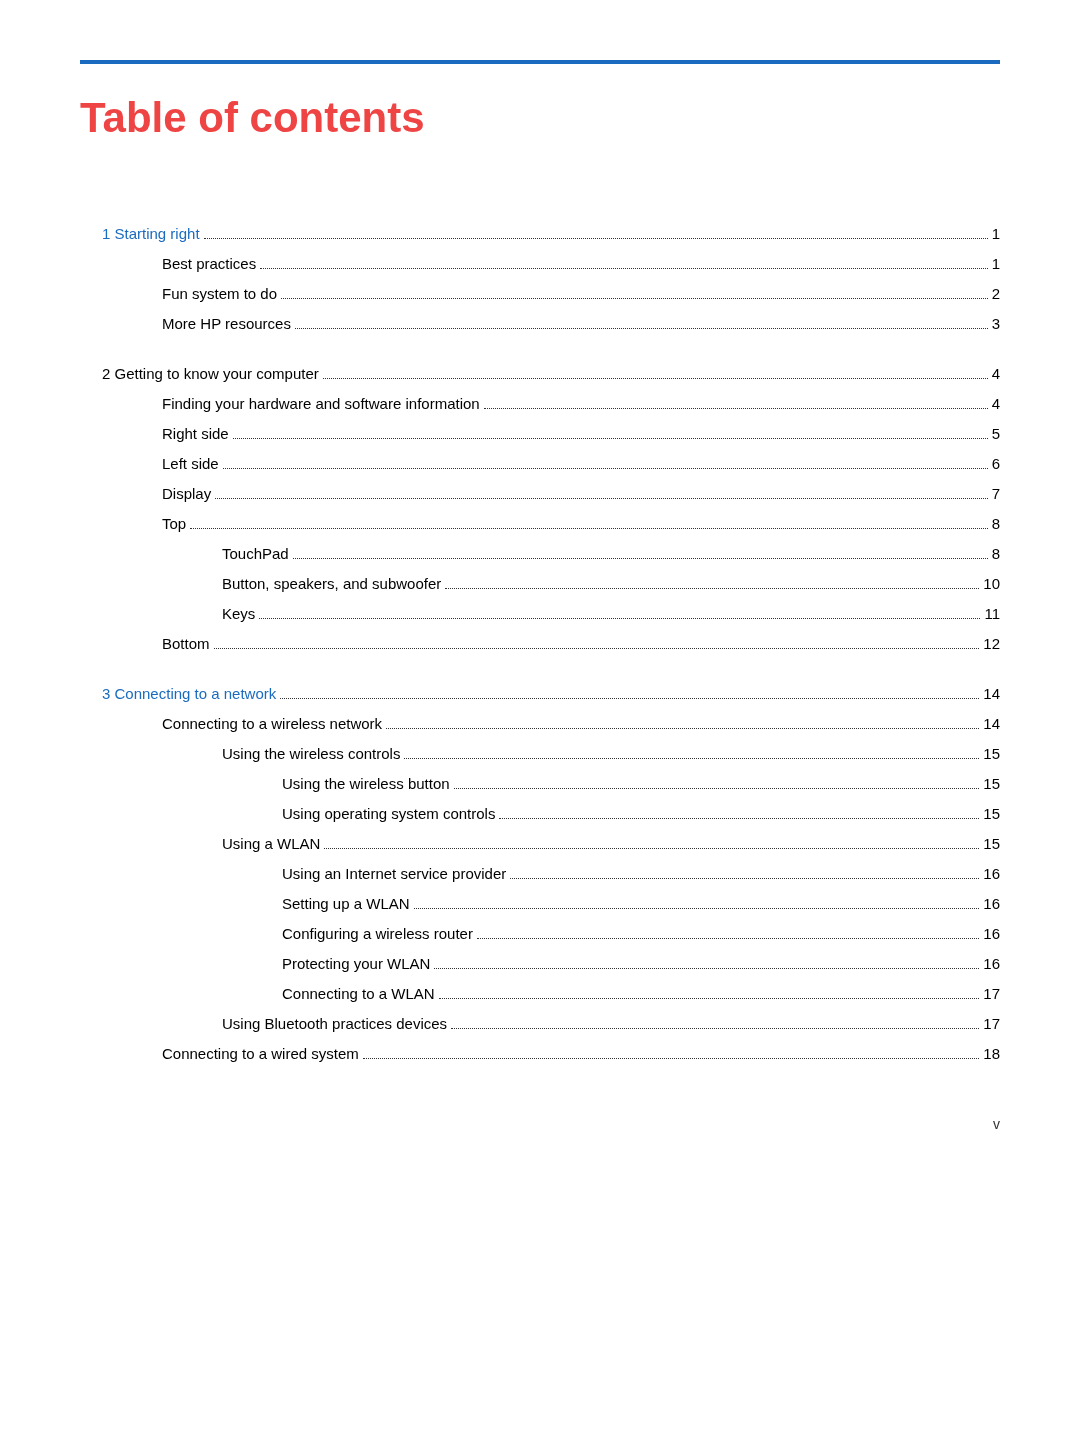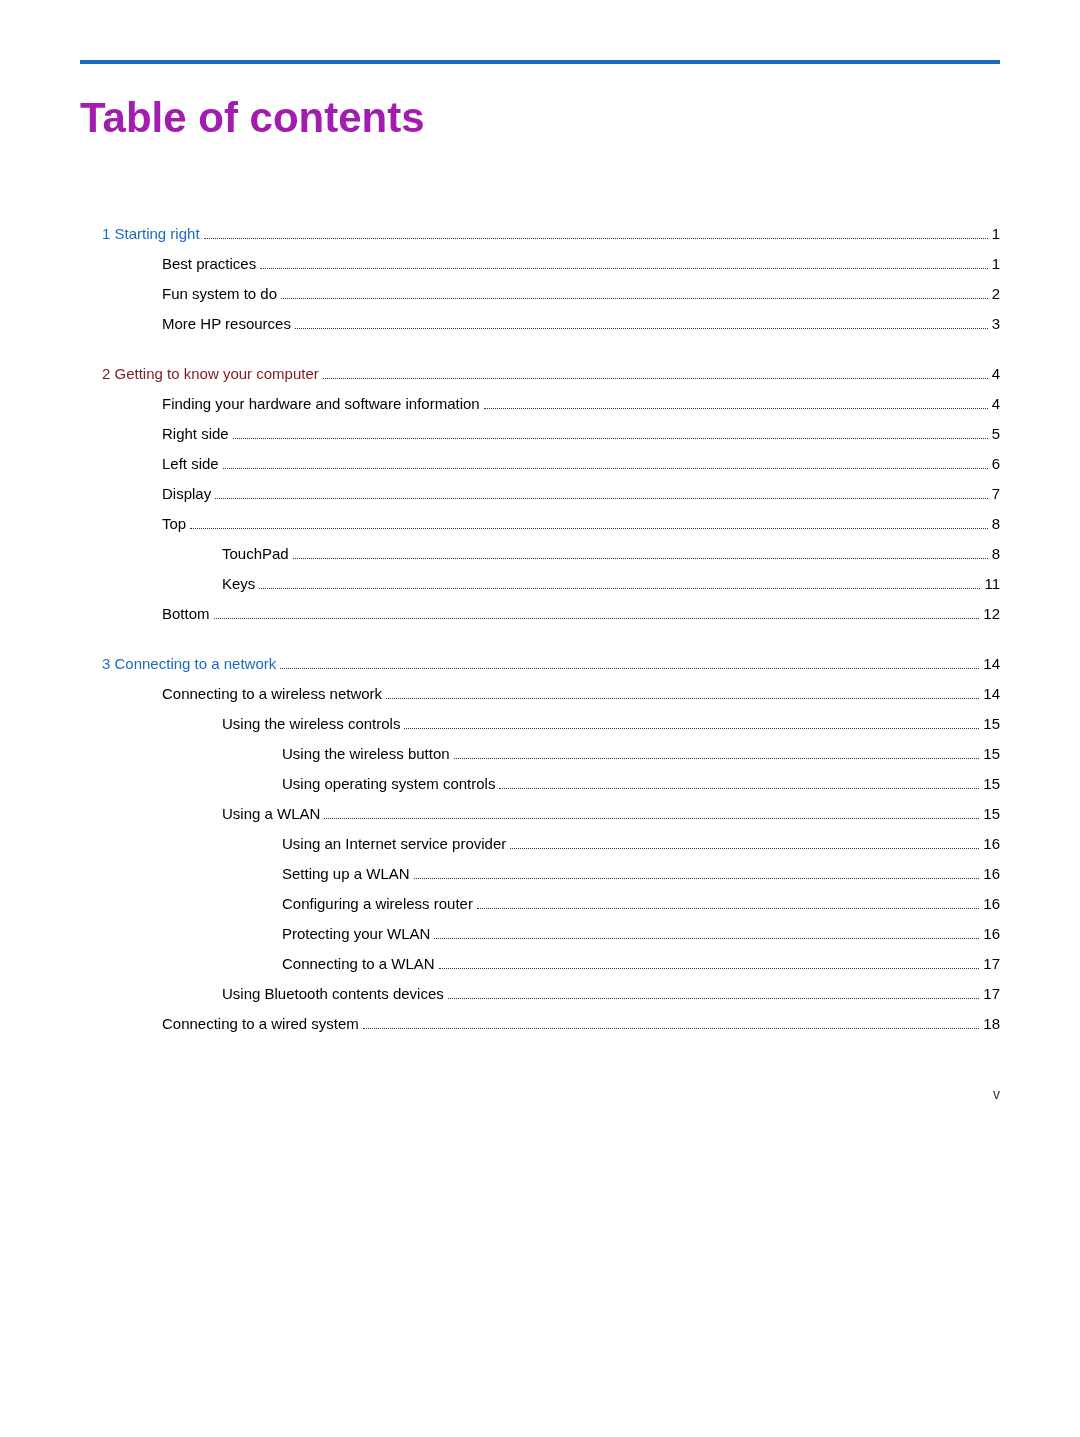--- a/index.html
+++ b/index.html
@@ -24,21 +24,21 @@
     .top-border {
       height: 4px;
       background: #1a6bbf;
       width: 100%;
       margin-bottom: 30px;
     }
 
     .page-title {
       font-size: 42px;
       font-weight: bold;
-      color: #a21caf;
+      color: #ef4444;
       margin-bottom: 80px;
       padding-bottom: 0;
     }
 
     .toc-entry {
       display: flex;
       align-items: baseline;
       margin-bottom: 6px;
       font-size: 15px;
       line-height: 1.6;
@@ -122,21 +122,21 @@
         <span class="dots"></span>
         <span class="page-num">2</span>
       </div>
       <div class="toc-entry level-1">
         <span class="entry-text">More HP resources</span>
         <span class="dots"></span>
         <span class="page-num">3</span>
       </div>
       <div class="section-gap"></div>
       <div class="toc-entry level-0">
-        <span class="entry-text" style="color: #7f1d1d;">2  Getting to know your computer</span>
+        <span class="entry-text" style="color: #000000;">2  Getting to know your computer</span>
         <span class="dots"></span>
         <span class="page-num">4</span>
       </div>
       <div class="toc-entry level-1">
         <span class="entry-text">Finding your hardware and software information</span>
         <span class="dots"></span>
         <span class="page-num">4</span>
       </div>
       <div class="toc-entry level-1">
         <span class="entry-text">Right side</span>
@@ -155,20 +155,25 @@
       </div>
       <div class="toc-entry level-1">
         <span class="entry-text">Top</span>
         <span class="dots"></span>
         <span class="page-num">8</span>
       </div>
       <div class="toc-entry level-2">
         <span class="entry-text">TouchPad</span>
         <span class="dots"></span>
         <span class="page-num">8</span>
+      </div>
+      <div class="toc-entry level-2">
+        <span class="entry-text">Button, speakers, and subwoofer</span>
+        <span class="dots"></span>
+        <span class="page-num">10</span>
       </div>
       <div class="toc-entry level-2">
         <span class="entry-text">Keys</span>
         <span class="dots"></span>
         <span class="page-num">11</span>
       </div>
       <div class="toc-entry level-1">
         <span class="entry-text">Bottom</span>
         <span class="dots"></span>
         <span class="page-num">12</span>
@@ -223,21 +228,21 @@
         <span class="entry-text">Protecting your WLAN</span>
         <span class="dots"></span>
         <span class="page-num">16</span>
       </div>
       <div class="toc-entry level-3">
         <span class="entry-text">Connecting to a WLAN</span>
         <span class="dots"></span>
         <span class="page-num">17</span>
       </div>
       <div class="toc-entry level-2">
-        <span class="entry-text">Using Bluetooth contents devices</span>
+        <span class="entry-text">Using Bluetooth practices devices</span>
         <span class="dots"></span>
         <span class="page-num">17</span>
       </div>
       <div class="toc-entry level-1">
         <span class="entry-text">Connecting to a wired system</span>
         <span class="dots"></span>
         <span class="page-num">18</span>
       </div>
       <div class="section-gap"></div>
     </div>

